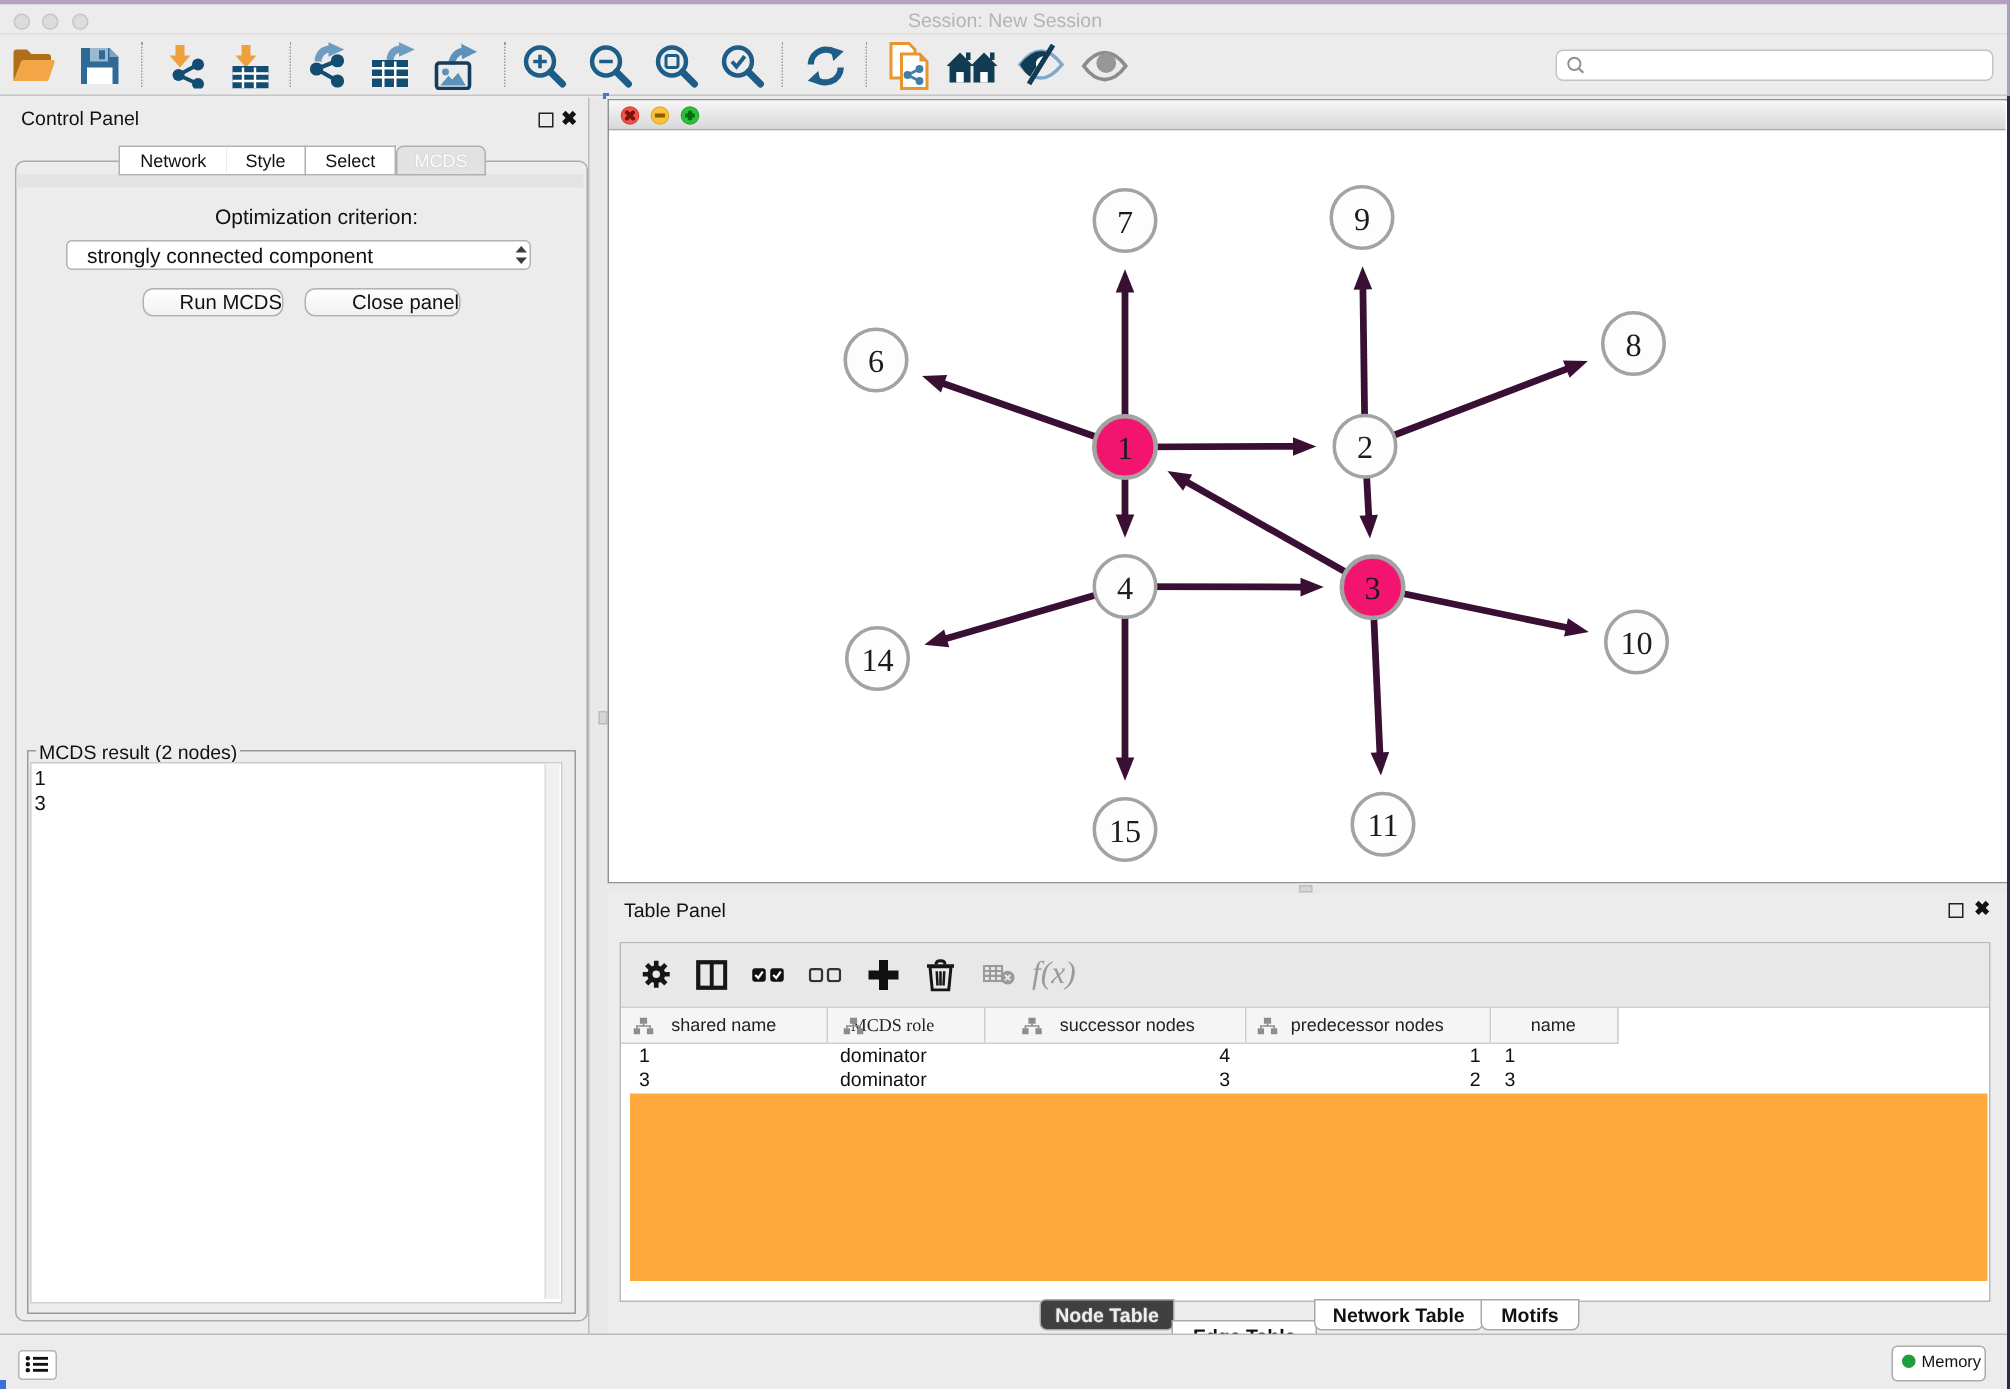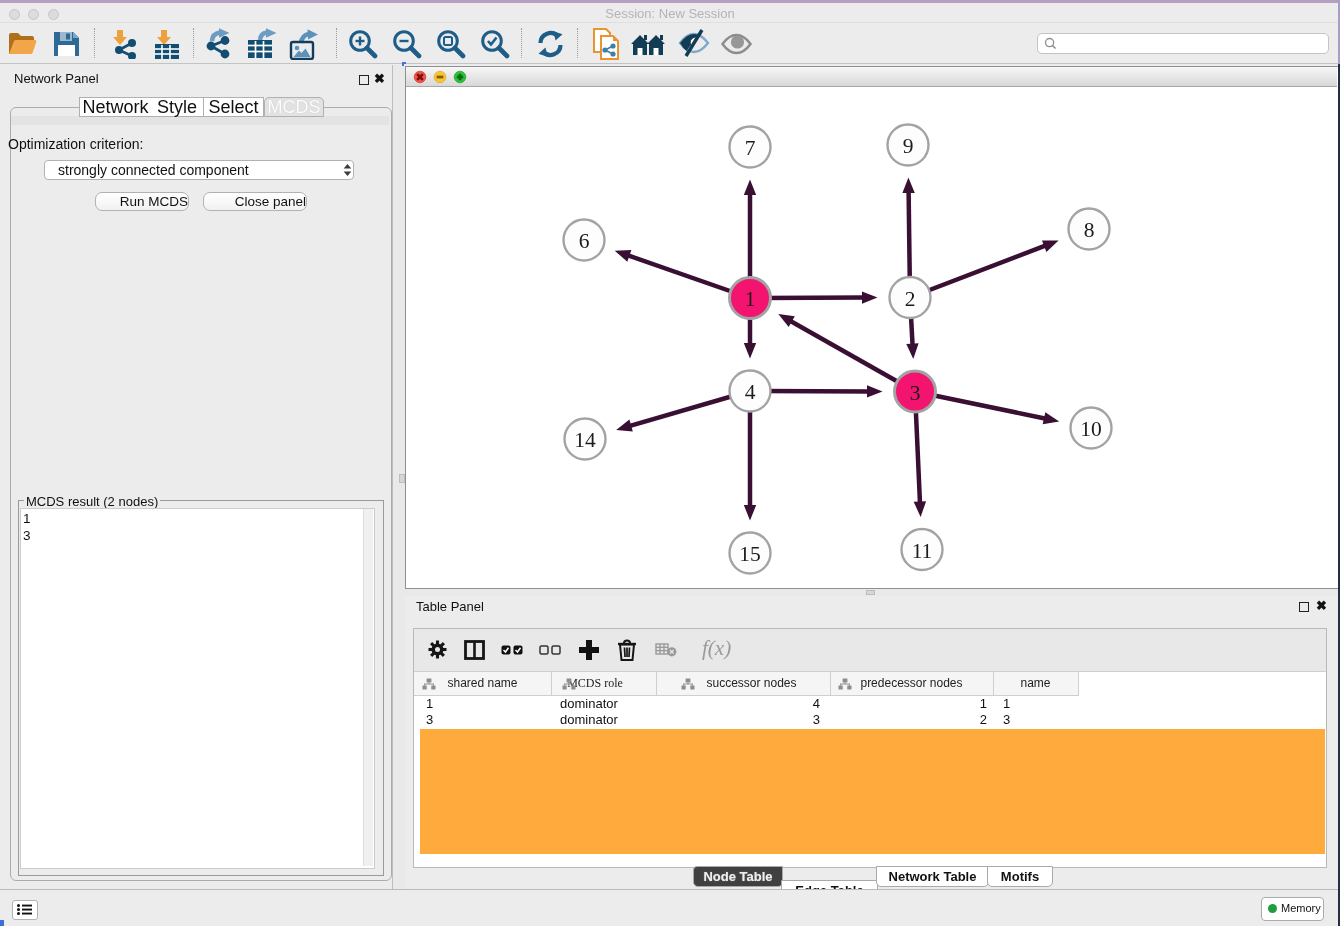--- a/index.html
+++ b/index.html
@@ -9,25 +9,25 @@
 #purple{left:0;top:0;width:1340px;height:3px;background:#b5a0c4;}
 #titlebar{left:0;top:3px;width:1340px;height:19px;background:#ececec;}
 #titletext{left:0;top:6px;width:1340px;text-align:center;font-size:13px;color:#b4b4b4;}
 .tl{width:9px;height:9px;border-radius:50%;top:9px;}
 #toolbar{left:0;top:22px;width:1340px;height:42px;background:#ececec;border-top:1px solid #dfdfdf;border-bottom:1px solid #c3c3c3;box-sizing:border-box;}
 .sep{top:28px;width:0;height:30px;border-left:1px dotted #9a9a9a;}
 #search{left:1037px;top:33px;width:290px;height:19px;background:#fff;border:1px solid #c4c4c4;border-radius:5px;}
 
 #cpanel{left:0;top:65px;width:392px;height:825px;background:#ececec;}
 #cp-title{left:14px;top:71px;font-size:13px;color:#111;}
-.tab{top:97px;height:18px;background:#fff;border:1px solid #b0b0b0;font-size:18px;color:#111;
+.tab{top:97px;height:18px;background:#fff;border:1px solid #b0b0b0;font-size:12px;color:#111;
   text-align:center;line-height:18px;}
 #cp-box{left:10px;top:107px;width:380px;height:772px;border:1px solid #acacac;border-radius:6px;}
 #cp-band{left:11px;top:116px;width:378px;height:9px;background:#e3e3e3;}
-#opt-label{left:8px;top:136px;width:380px;text-align:left;font-size:14px;color:#111;}
+#opt-label{left:21px;top:136px;width:380px;text-align:center;font-size:14px;color:#111;}
 #dropdown{left:44px;top:160px;width:295px;height:18px;background:#fff;border:1px solid #b2b2b2;border-radius:4px;
   font-size:14px;color:#111;line-height:18px;padding-left:13px;}
 .btn{top:192px;height:17px;background:linear-gradient(#ffffff,#f1f1f1);border:1px solid #b2b2b2;border-radius:7px;
   font-size:13.5px;color:#111;text-align:right;line-height:17px;}
 #fieldset{left:18px;top:500px;width:364px;height:374px;border:1px solid #9a9a9a;}
 #fs-legend{left:24px;top:494px;background:#ececec;font-size:13px;color:#111;padding:0 2px;}
 #fs-white{left:20px;top:508px;width:353px;height:359px;background:#fff;border:1px solid #cccccc;}
 #fs-scroll{left:363px;top:509px;width:9px;height:357px;background:#f0f0f0;border-left:1px solid #ddd;}
 .fs-num{left:23px;font-size:13.5px;color:#111;}
 
@@ -198,21 +198,21 @@
 <div class="abs sep" style="left:336px;"></div>
 <div class="abs sep" style="left:521px;"></div>
 <div class="abs sep" style="left:577px;"></div>
 <div id="search" class="abs"></div>
 <svg class="abs" style="left:1044px;top:37px;" width="13" height="13" viewBox="0 0 14 14">
 <circle cx="6" cy="6" r="4.4" fill="none" stroke="#8f8f8f" stroke-width="1.4"></circle>
 <line x1="9.3" y1="9.3" x2="12.4" y2="12.4" stroke="#8f8f8f" stroke-width="1.6"></line>
 </svg>
 
 <div id="cpanel" class="abs"></div>
-<div id="cp-title" class="abs">Network Panel</div>
+<div id="cp-title" class="abs">Control Panel</div>
 <div class="abs" style="left:359px;top:75px;width:8px;height:8px;border:1.5px solid #222;"></div>
 <div class="abs" style="left:374px;top:71px;font-size:13px;font-weight:bold;color:#111;">✖</div>
 <div id="cp-box" class="abs"></div>
 <div id="cp-band" class="abs"></div>
 <div class="abs tab" style="left:79px;width:71px;">Network</div>
 <div class="abs tab" style="left:151px;width:52px;border-left:none;">Style</div>
 <div class="abs tab" style="left:204px;width:59px;border-left:none;">Select</div>
 <div class="abs tab" style="left:264px;width:58px;background:#e2e2e2;color:#fdfdfd;border-radius:5px 5px 0 0;text-shadow:0 0 1px #bbb;">MCDS</div>
 <div id="opt-label" class="abs">Optimization criterion:</div>
 <div id="dropdown" class="abs">strongly connected component</div>
@@ -366,21 +366,21 @@
     <g stroke="#9a9a9a" stroke-width="1.4" fill="none">
     <rect x="1" y="1" width="12" height="10"></rect>
           <line x1="1" y1="4.3" x2="13" y2="4.3"></line>
           <line x1="1" y1="7.6" x2="13" y2="7.6"></line>
     <line x1="5" y1="1" x2="5" y2="11"></line>
           <line x1="9" y1="1" x2="9" y2="11"></line>
         </g>
     <circle cx="16.8" cy="8.8" r="4.6" fill="#9a9a9a"></circle>
     <path d="M15 7 L18.6 10.6 M18.6 7 L15 10.6" stroke="#e8e8e8" stroke-width="1.3"></path>
    </svg>
-   <div class="abs" style="left:288px;top:7px;font-family:'Liberation Serif',serif;font-style:italic;font-size:21px;color:#9a9a9a;">f(x)</div>
+   <div class="abs" style="left:274px;top:7px;font-family:'Liberation Serif',serif;font-style:italic;font-size:21px;color:#9a9a9a;">f(x)</div>
    <div id="thead" class="abs"></div>
    <div class="abs hcol" style="left:0;width:137px;">shared name</div>
    <div class="abs hcol" style="left:120px;width:122px;font-family:Liberation Serif, serif;">MCDS role</div>
    <div class="abs hcol" style="left:259px;width:157px;">successor nodes</div>
    <div class="abs hcol" style="left:416px;width:163px;">predecessor nodes</div>
    <div class="abs hcol" style="left:579px;width:85px;">name</div>
    <svg class="abs" style="left:8px;top:49px;" width="14" height="12" viewBox="0 0 14 12">
     <rect x="4.6" y="0.5" width="4.8" height="4" fill="#8d8d8d"></rect>
     <rect x="0.5" y="7.5" width="4.2" height="4" fill="#8d8d8d"></rect>
     <rect x="9.3" y="7.5" width="4.2" height="4" fill="#8d8d8d"></rect>

